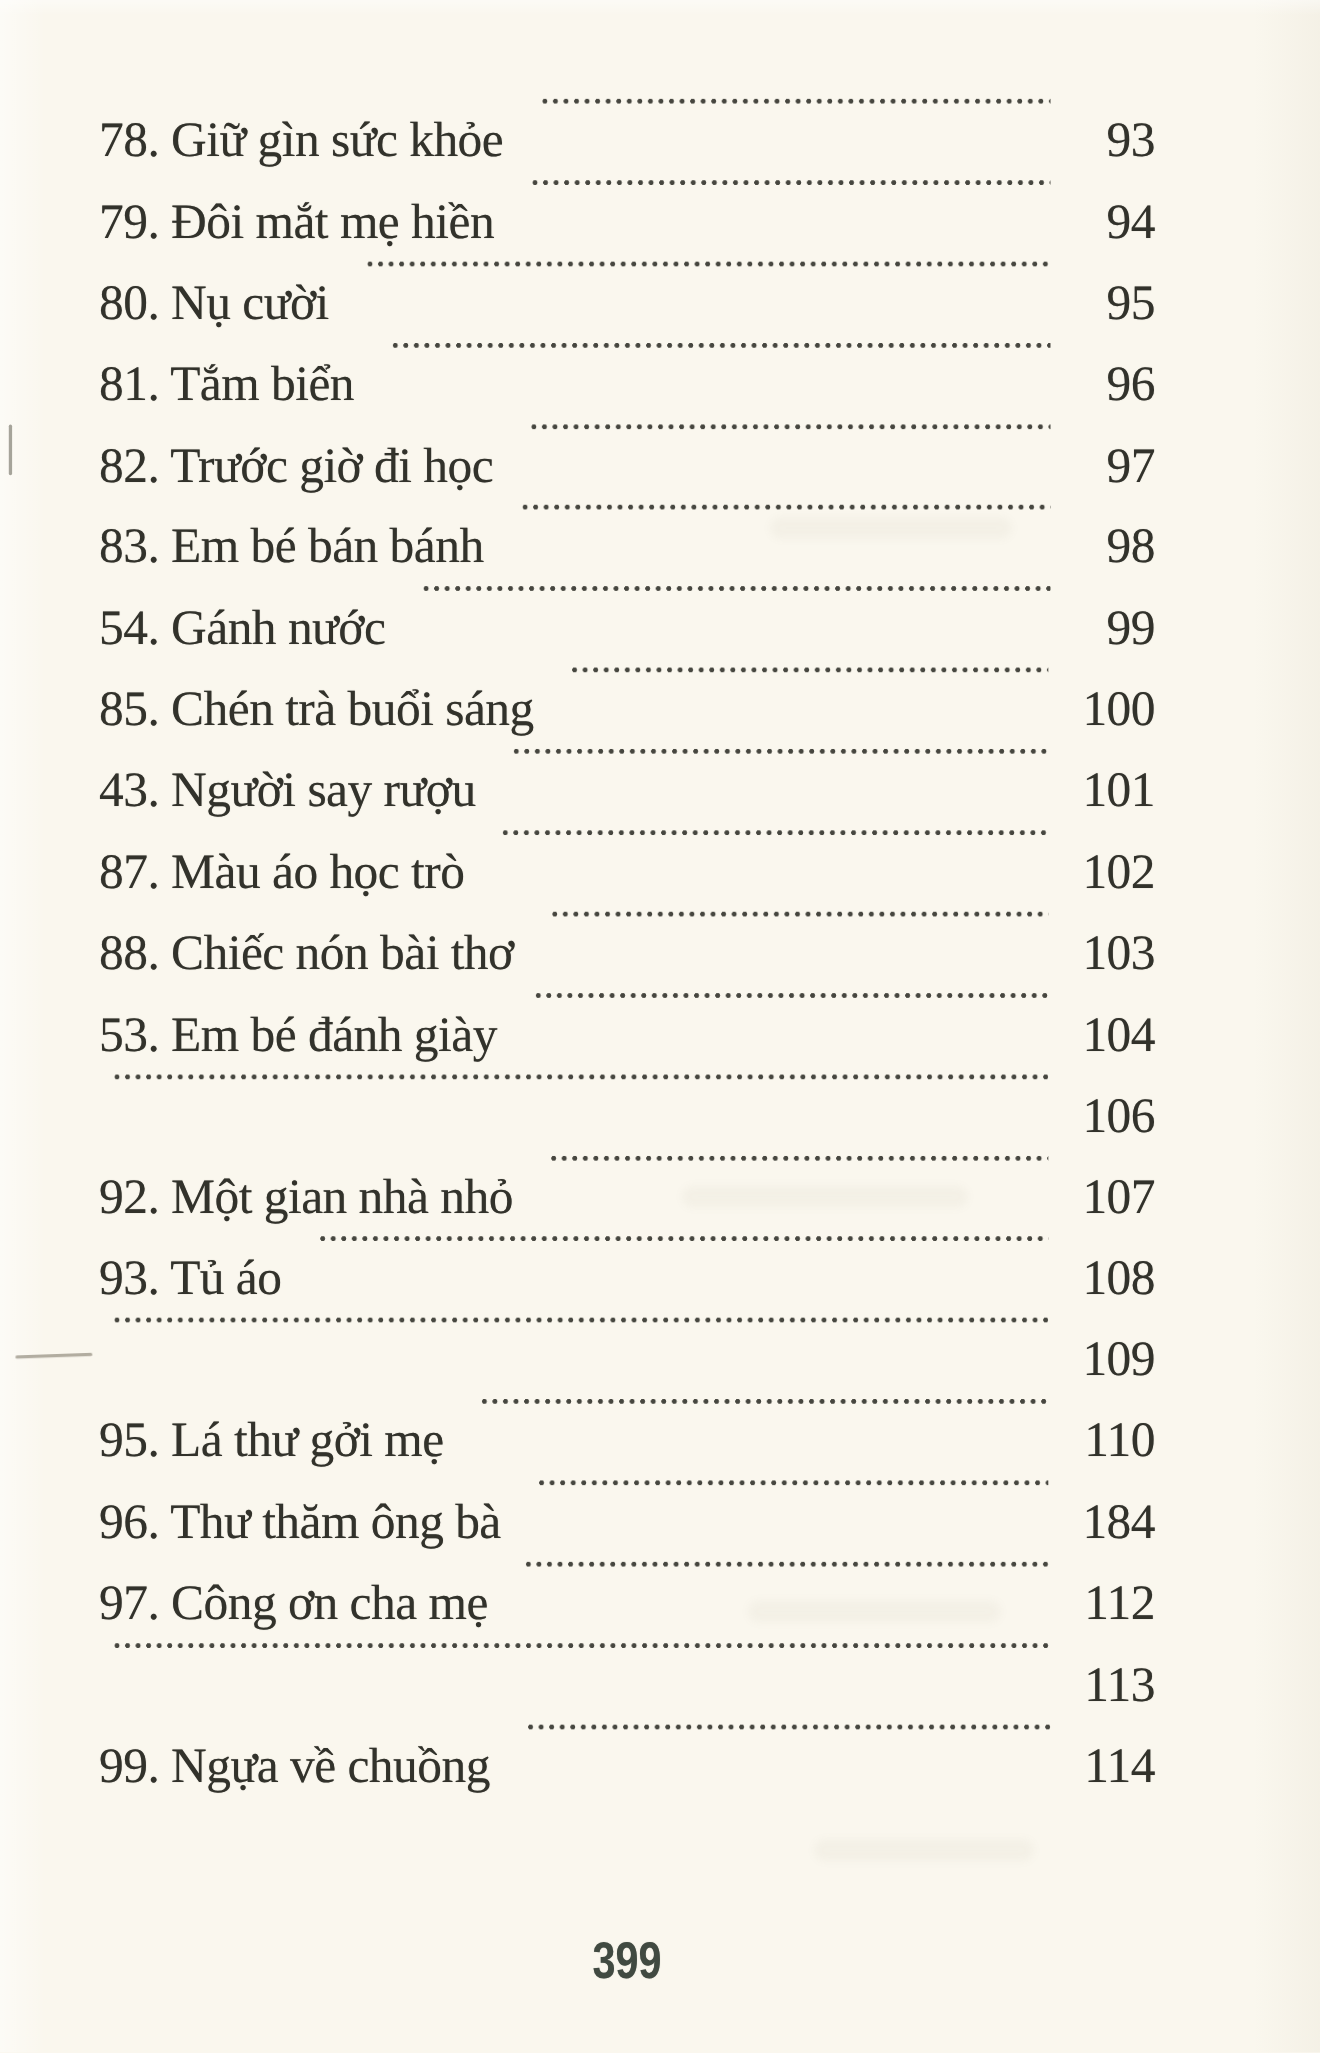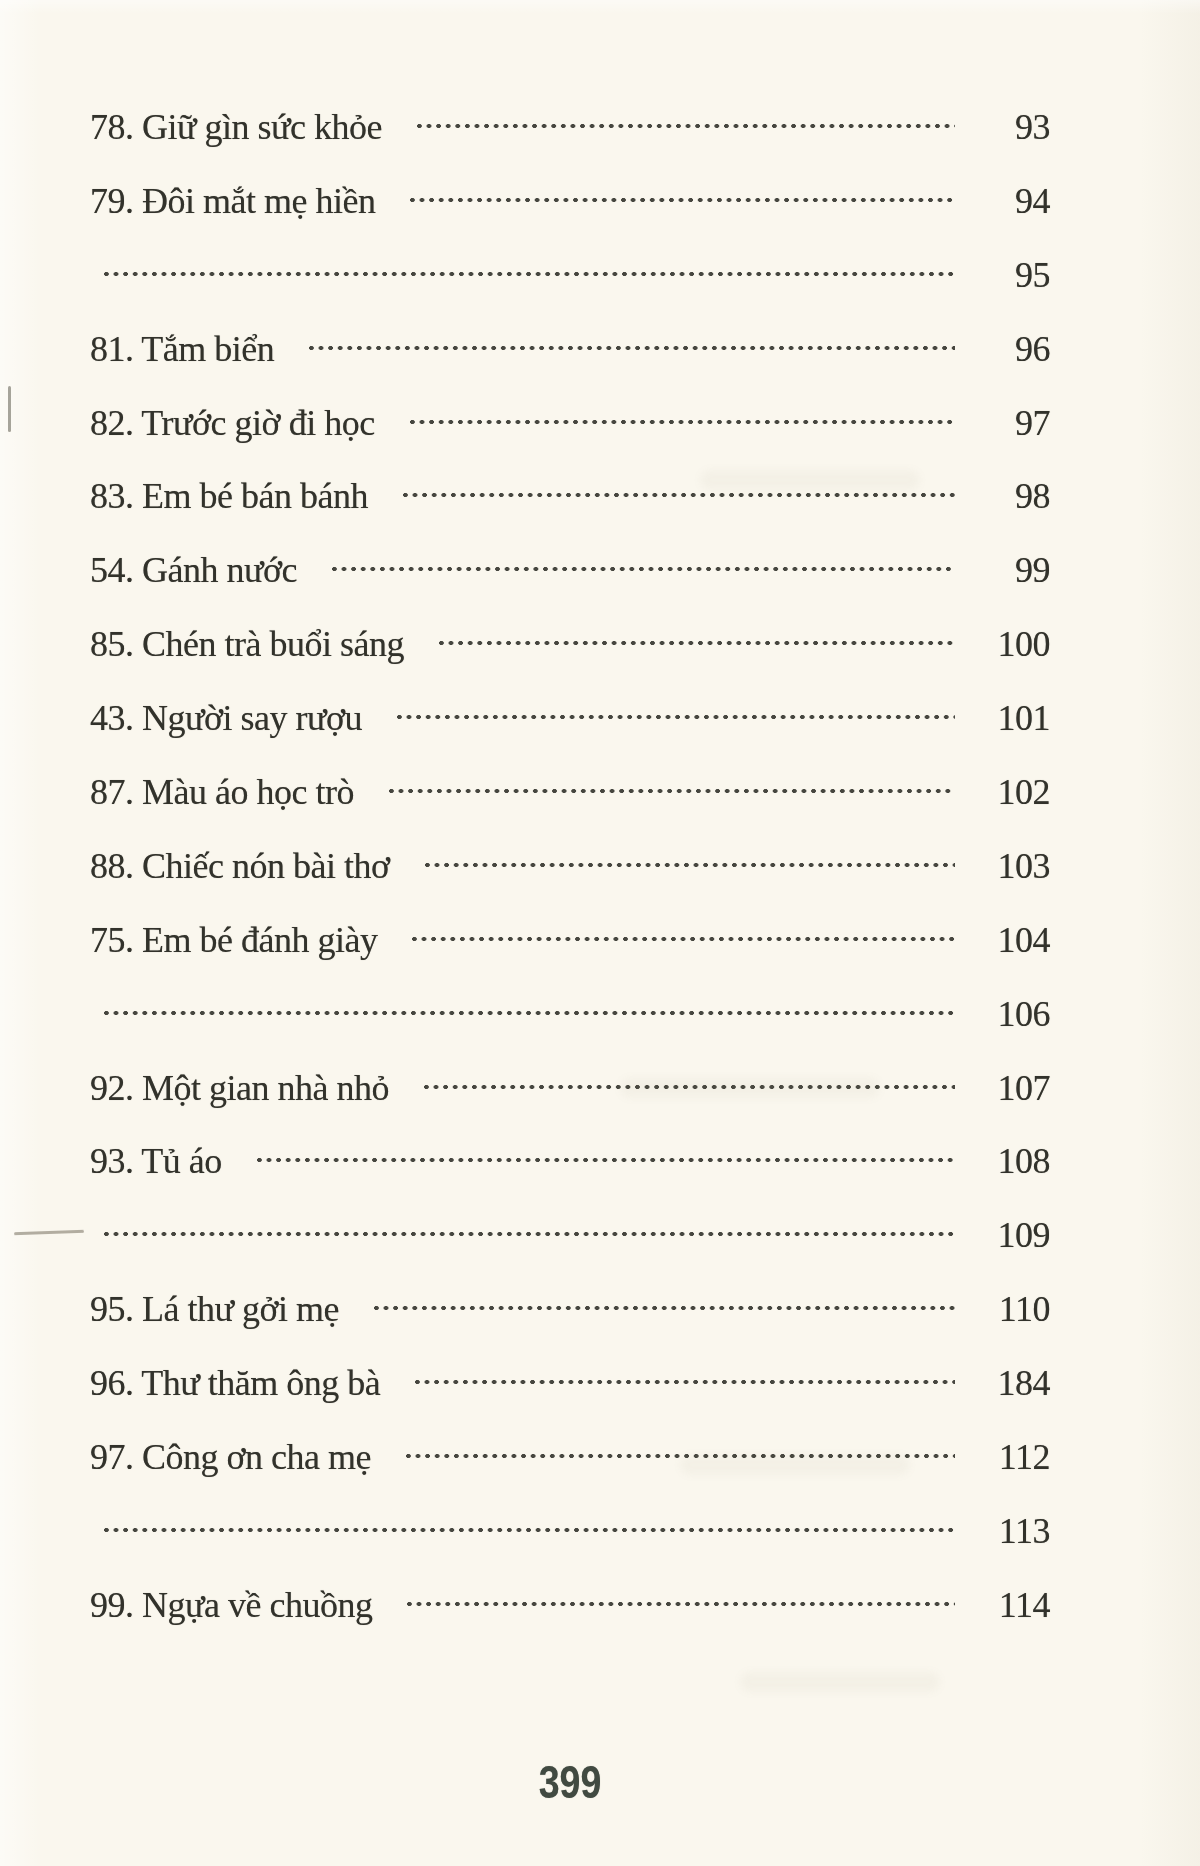--- a/index.html
+++ b/index.html
@@ -22,24 +22,24 @@
       linear-gradient(to bottom, rgba(255,255,255,.45) 0px, rgba(255,255,255,0) 14px),
       linear-gradient(to left, rgba(167,156,126,.07) 0px, rgba(167,156,126,0) 60px),
       var(--bg);
   }
   .toc{
     position:absolute;
     left:90px;right:150px;top:91px;
   }
   .toc-row{
     display:flex;
-    align-items:center;
+    align-items:flex-start;
     height:73.9px;
     line-height:73.9px;
-    font-size:36px;
+    font-size:45px;
     letter-spacing:-0.5px;
     color:var(--ink);
     text-shadow:0 0 0.7px rgba(50,50,43,.55);
     gap:21px;
   }
   .toc-title{
     white-space:nowrap;
     flex:0 0 auto;
   }
   .toc-leader{
@@ -110,20 +110,21 @@
     <span class="toc-page">93</span>
   </div>
 
   <div class="toc-row">
     <span class="toc-title">79. Đôi mắt mẹ hiền</span>
     <span class="toc-leader"></span>
     <span class="toc-page">94</span>
   </div>
 
   <div class="toc-row">
+    <span class="toc-title">80. Nụ cười</span>
     <span class="toc-leader"></span>
     <span class="toc-page">95</span>
   </div>
 
   <div class="toc-row">
     <span class="toc-title">81. Tắm biển</span>
     <span class="toc-leader"></span>
     <span class="toc-page">96</span>
   </div>
 
@@ -163,21 +164,21 @@
     <span class="toc-page">102</span>
   </div>
 
   <div class="toc-row">
     <span class="toc-title">88. Chiếc nón bài thơ</span>
     <span class="toc-leader"></span>
     <span class="toc-page">103</span>
   </div>
 
   <div class="toc-row">
-    <span class="toc-title">75. Em bé đánh giày</span>
+    <span class="toc-title">53. Em bé đánh giày</span>
     <span class="toc-leader"></span>
     <span class="toc-page">104</span>
   </div>
 
 
   <div class="toc-row">
     <span class="toc-leader"></span>
     <span class="toc-page">106</span>
   </div>
 

